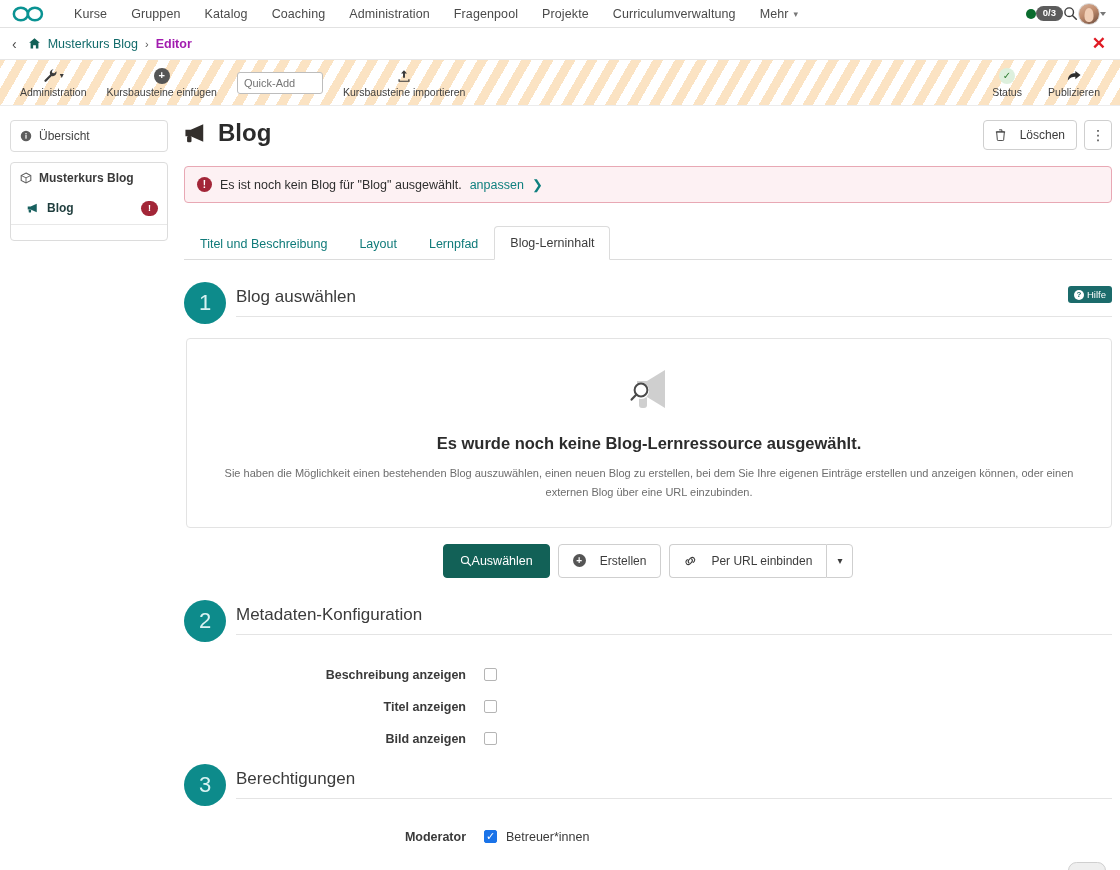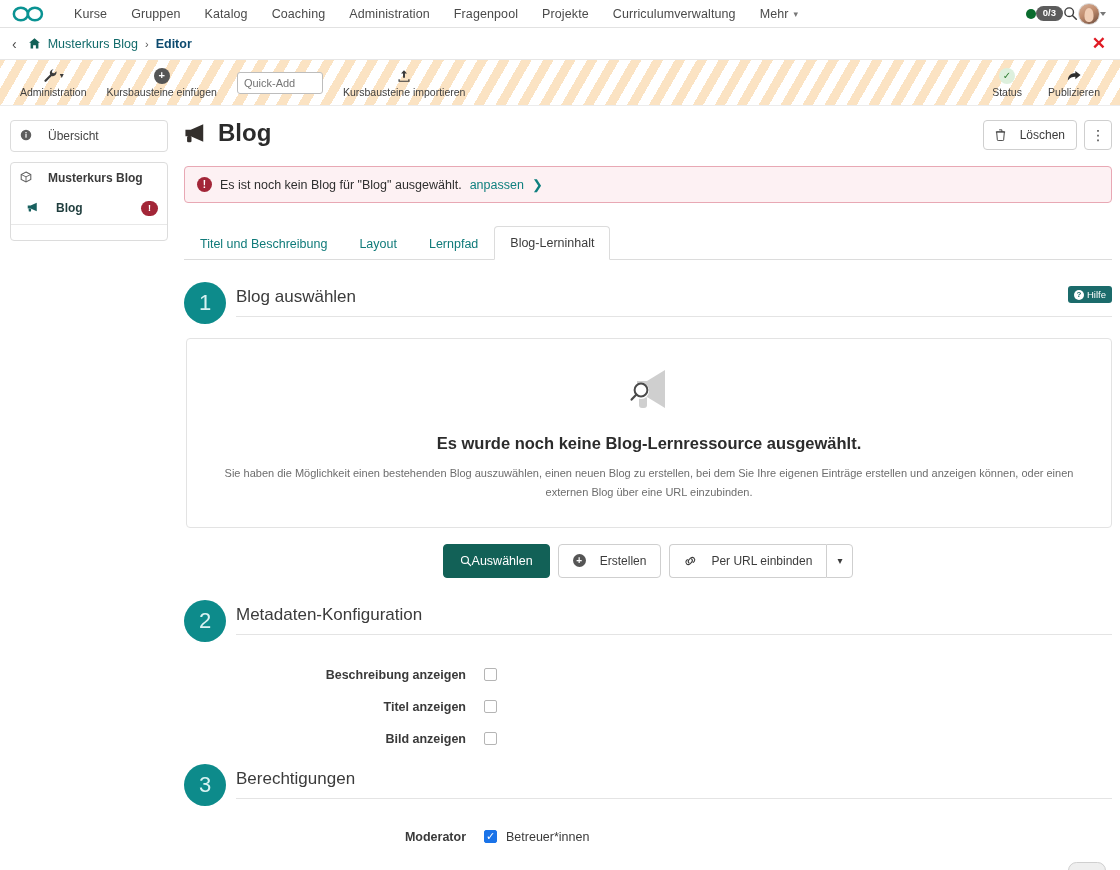--- a/index.html
+++ b/index.html
@@ -47,21 +47,21 @@
 
   
   .crumbbar {
     height: 32px; display: flex; align-items: center; gap: 7px;
     padding: 0 12px; background: #fff; border-bottom: 1px solid #e6e6e6;
     font-size: 12.5px;
   }
   .crumb-back { color: #4a4a4a; font-size: 14px; cursor: pointer; padding-right:4px;}
   .crumb-link { color: #116a6a; cursor: pointer; }
   .crumb-sep { color: #555; font-size: 11px; }
-  .crumb-current { color: #0c4a6e; font-weight: bold; }
+  .crumb-current { color: #a21caf; font-weight: bold; }
   .crumb-close {
     margin-left: auto; color: #e01b24; font-size: 17px; font-weight: bold;
     cursor: pointer; line-height: 1; padding-right: 2px;
   }
 
   
   .toolbar {
     height: 46px; display: flex; align-items: center; gap: 0;
     padding: 0 10px;
     background-image: repeating-linear-gradient(
@@ -92,21 +92,21 @@
   
   .body-wrap { display: flex; align-items: flex-start; padding: 14px 0 0 0; }
 
   
   .sidebar { width: 168px; flex: 0 0 168px; padding-left: 10px; }
   .side-card {
     border: 1px solid #dcdcdc; border-radius: 4px; background: #fff;
     margin-bottom: 10px; overflow: hidden;
   }
   .side-row {
-    display: flex; align-items: flex-start; gap: 16px;
+    display: flex; align-items: center; gap: 7px;
     padding: 8px 9px; font-size: 12px; color: #444; cursor: pointer;
   }
   .side-row.header { font-weight: bold; color: #3a3a3a; }
   .side-row.sub { padding-left: 16px; font-weight: bold; color: #1d5f5f; }
   .side-row.sub .s-label { color: #1f3d3d; }
   .side-icon { color: #666; font-size: 12px; display:flex; align-items:center; }
   .side-icon.teal { color: #1d5f5f; }
   .pill-err {
     margin-left: auto; background: #a32638; color: #fff; border-radius: 9px;
     font-size: 9px; font-weight: bold; padding: 2px 7px; line-height: 1.2;

